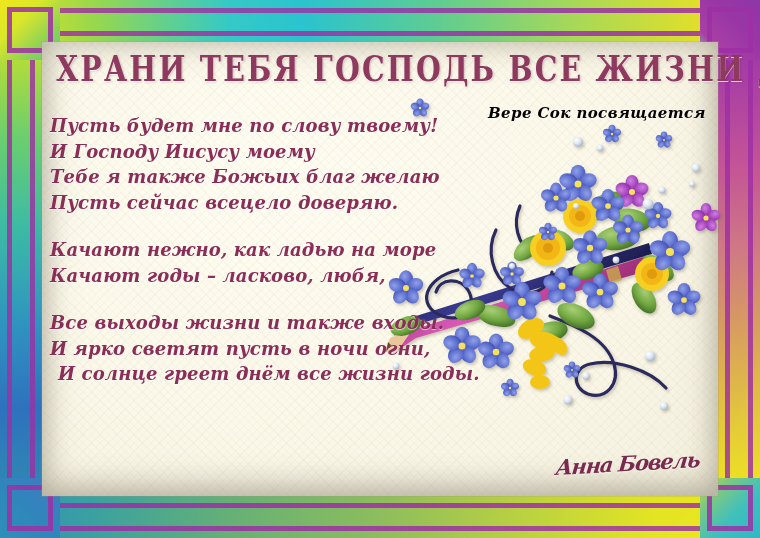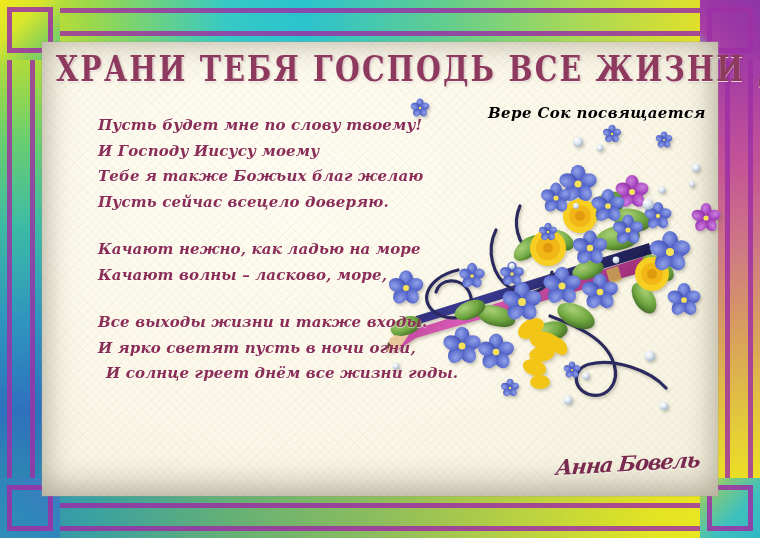--- a/index.html
+++ b/index.html
@@ -88,26 +88,25 @@
     color:#000000;letter-spacing:.4px;
     text-shadow:0 1px 1px rgba(255,255,255,.6);
   }
 
   .poem{position:absolute;left:50px;top:113px;width:420px;}
   .stanza{margin-bottom:22px;}
   .stanza:last-child{margin-bottom:0;}
   .line{
     font-family:"DejaVu Serif",serif;
     font-style:italic;font-weight:700;
-    font-size:15px;line-height:25.5px;
+    font-size:18px;line-height:25.5px;
     color:#8a2d57;
     letter-spacing:.15px;
     white-space:nowrap;
     text-shadow:0 1px 1px rgba(255,255,255,.65);
-    margin-left:48px;
   }
   .line.ind2{padding-left:8px;}
 
   .signature{
     position:absolute;left:556px;top:455px;
     font-family:"DejaVu Serif",serif;
     font-style:italic;font-weight:700;font-size:21px;
     color:#7a2a4e;letter-spacing:-1.2px;
     transform:rotate(-3.2deg) skewX(-9deg);
     transform-origin:left center;
@@ -510,21 +509,21 @@
 
   <div class="poem">
     <div class="stanza">
       <div class="line">Пусть будет мне по слову твоему!</div>
       <div class="line">И Господу Иисусу моему</div>
       <div class="line">Тебе я также Божьих благ желаю</div>
       <div class="line">Пусть сейчас всецело доверяю.</div>
     </div>
     <div class="stanza">
       <div class="line">Качают нежно, как ладью на море</div>
-      <div class="line">Качают волны – ласково, море,</div>
+      <div class="line">Качают годы – ласково, любя,</div>
     </div>
     <div class="stanza">
       <div class="line">Все выходы жизни и также входы.</div>
       <div class="line">И ярко светят пусть в ночи огни,</div>
       <div class="line ind2">И солнце греет днём все жизни годы.</div>
     </div>
   </div>
 
   <div class="signature">Анна Бовель</div>
 

